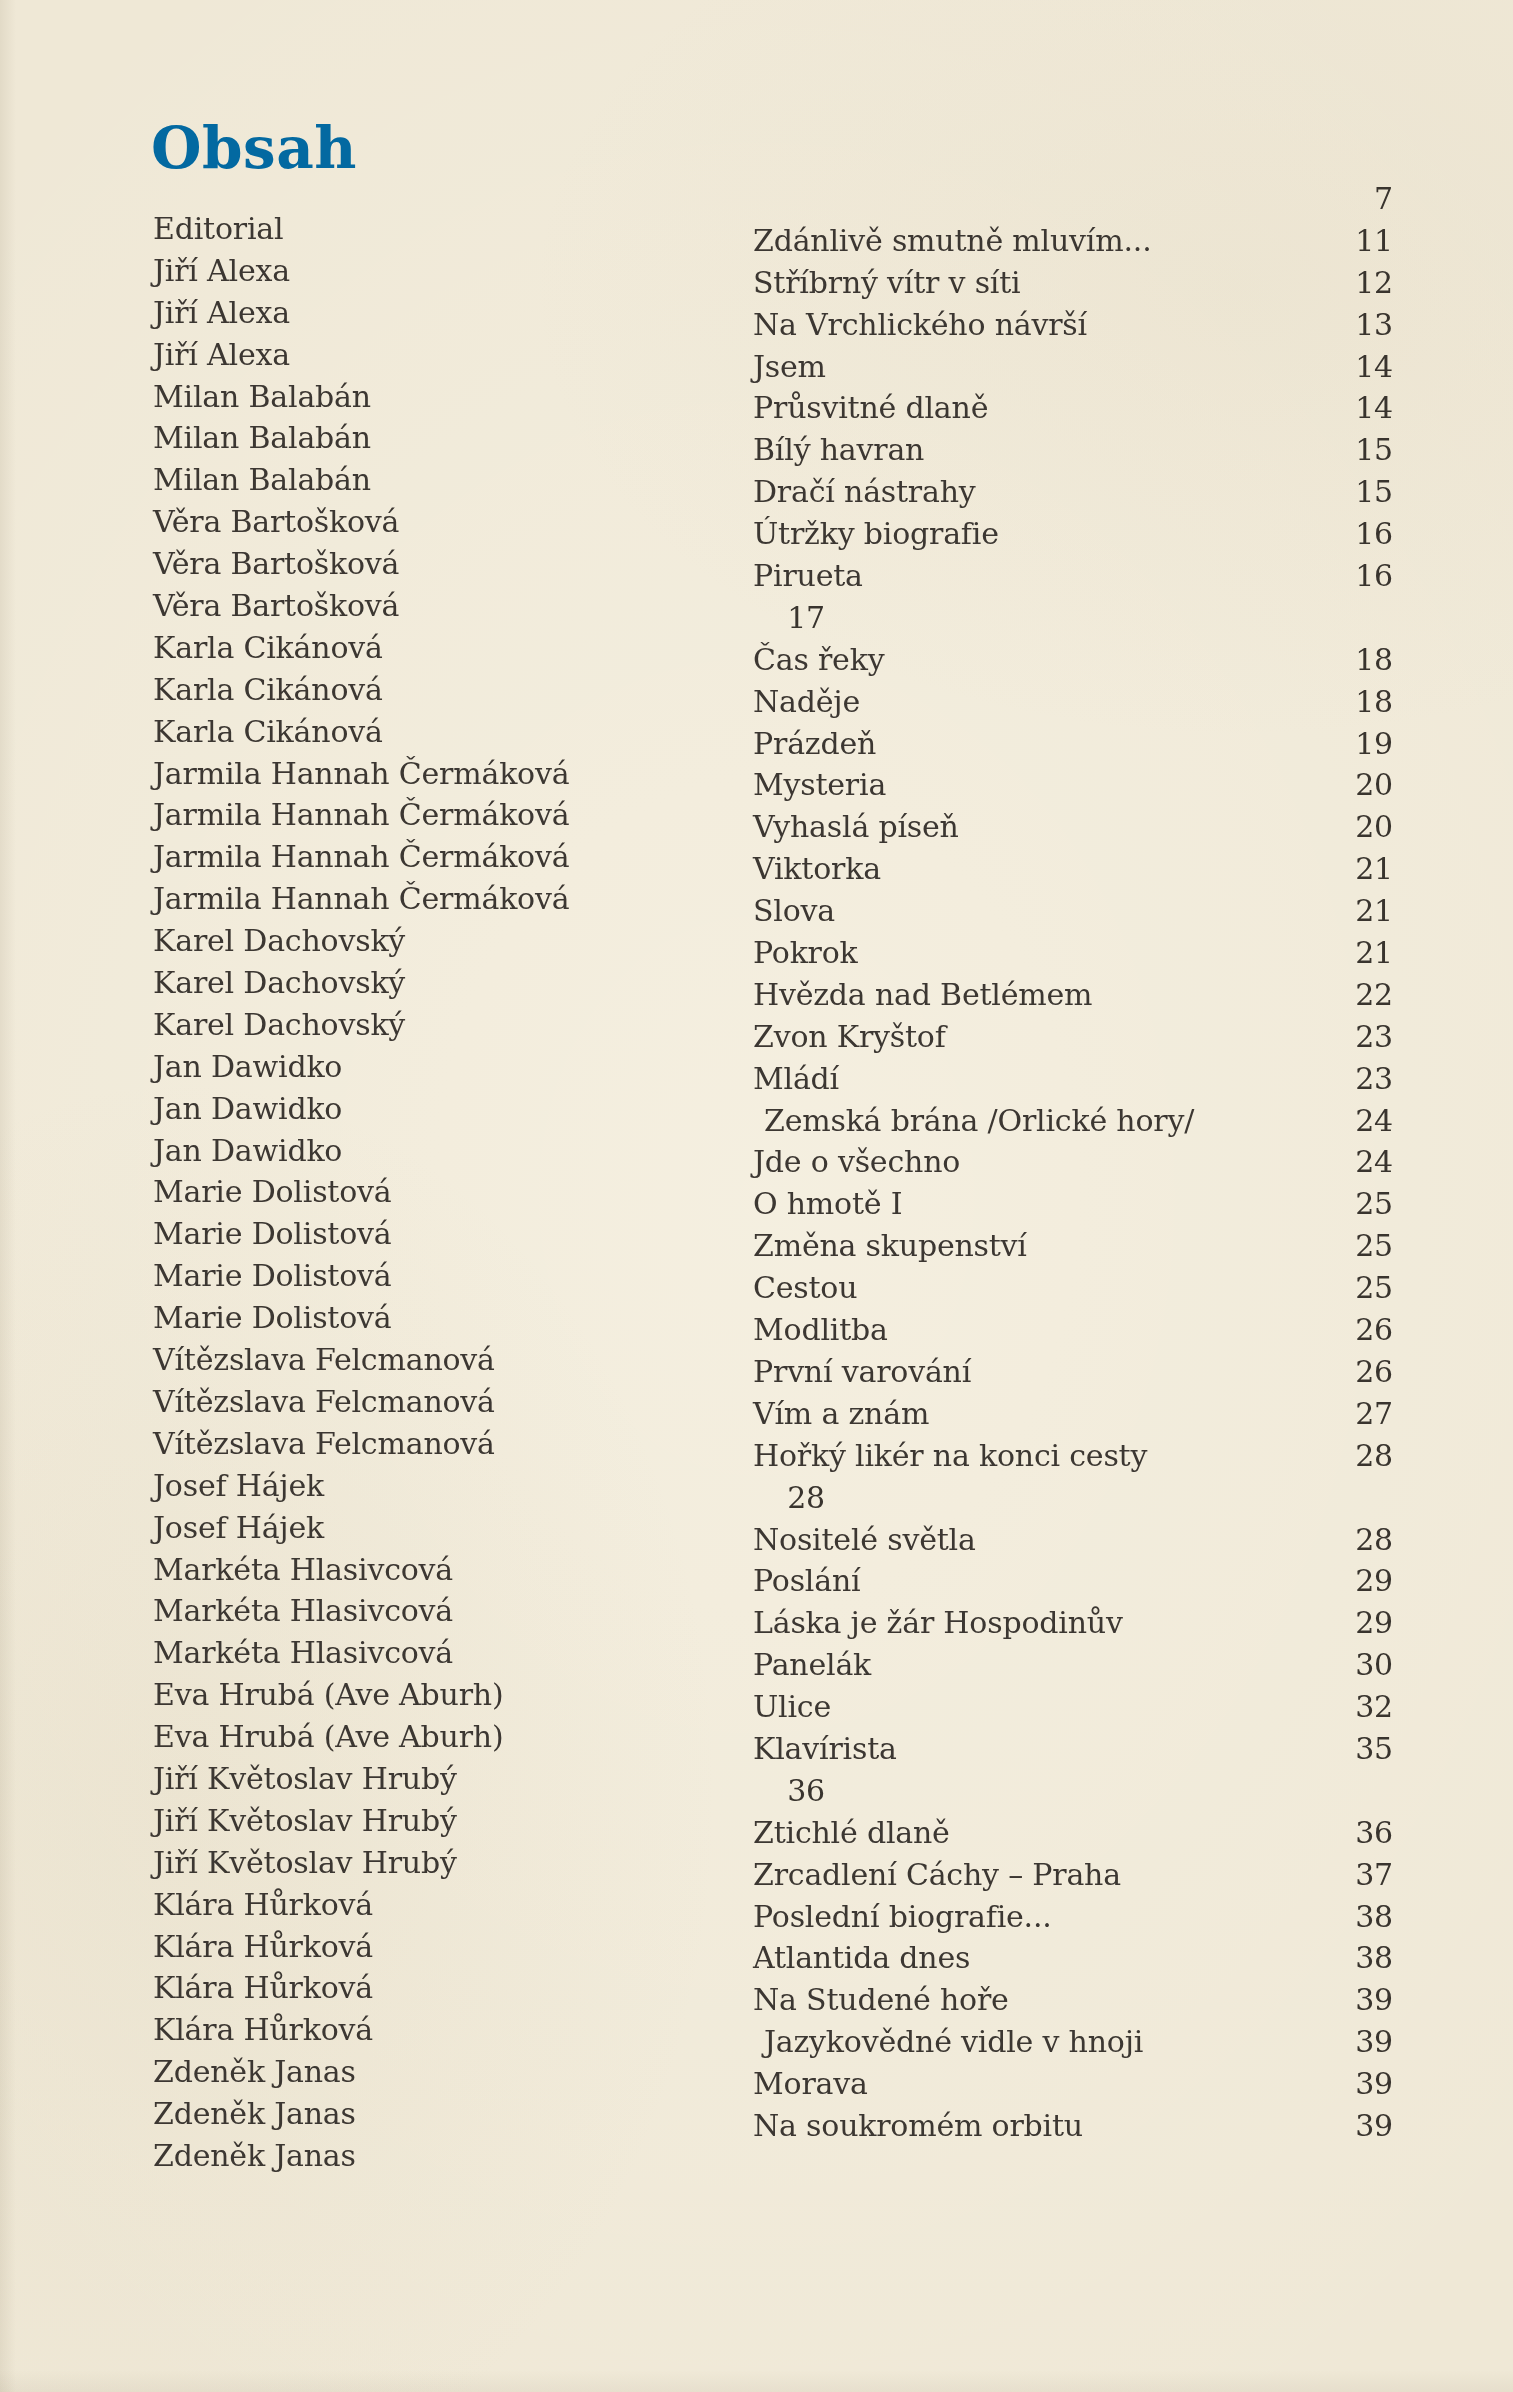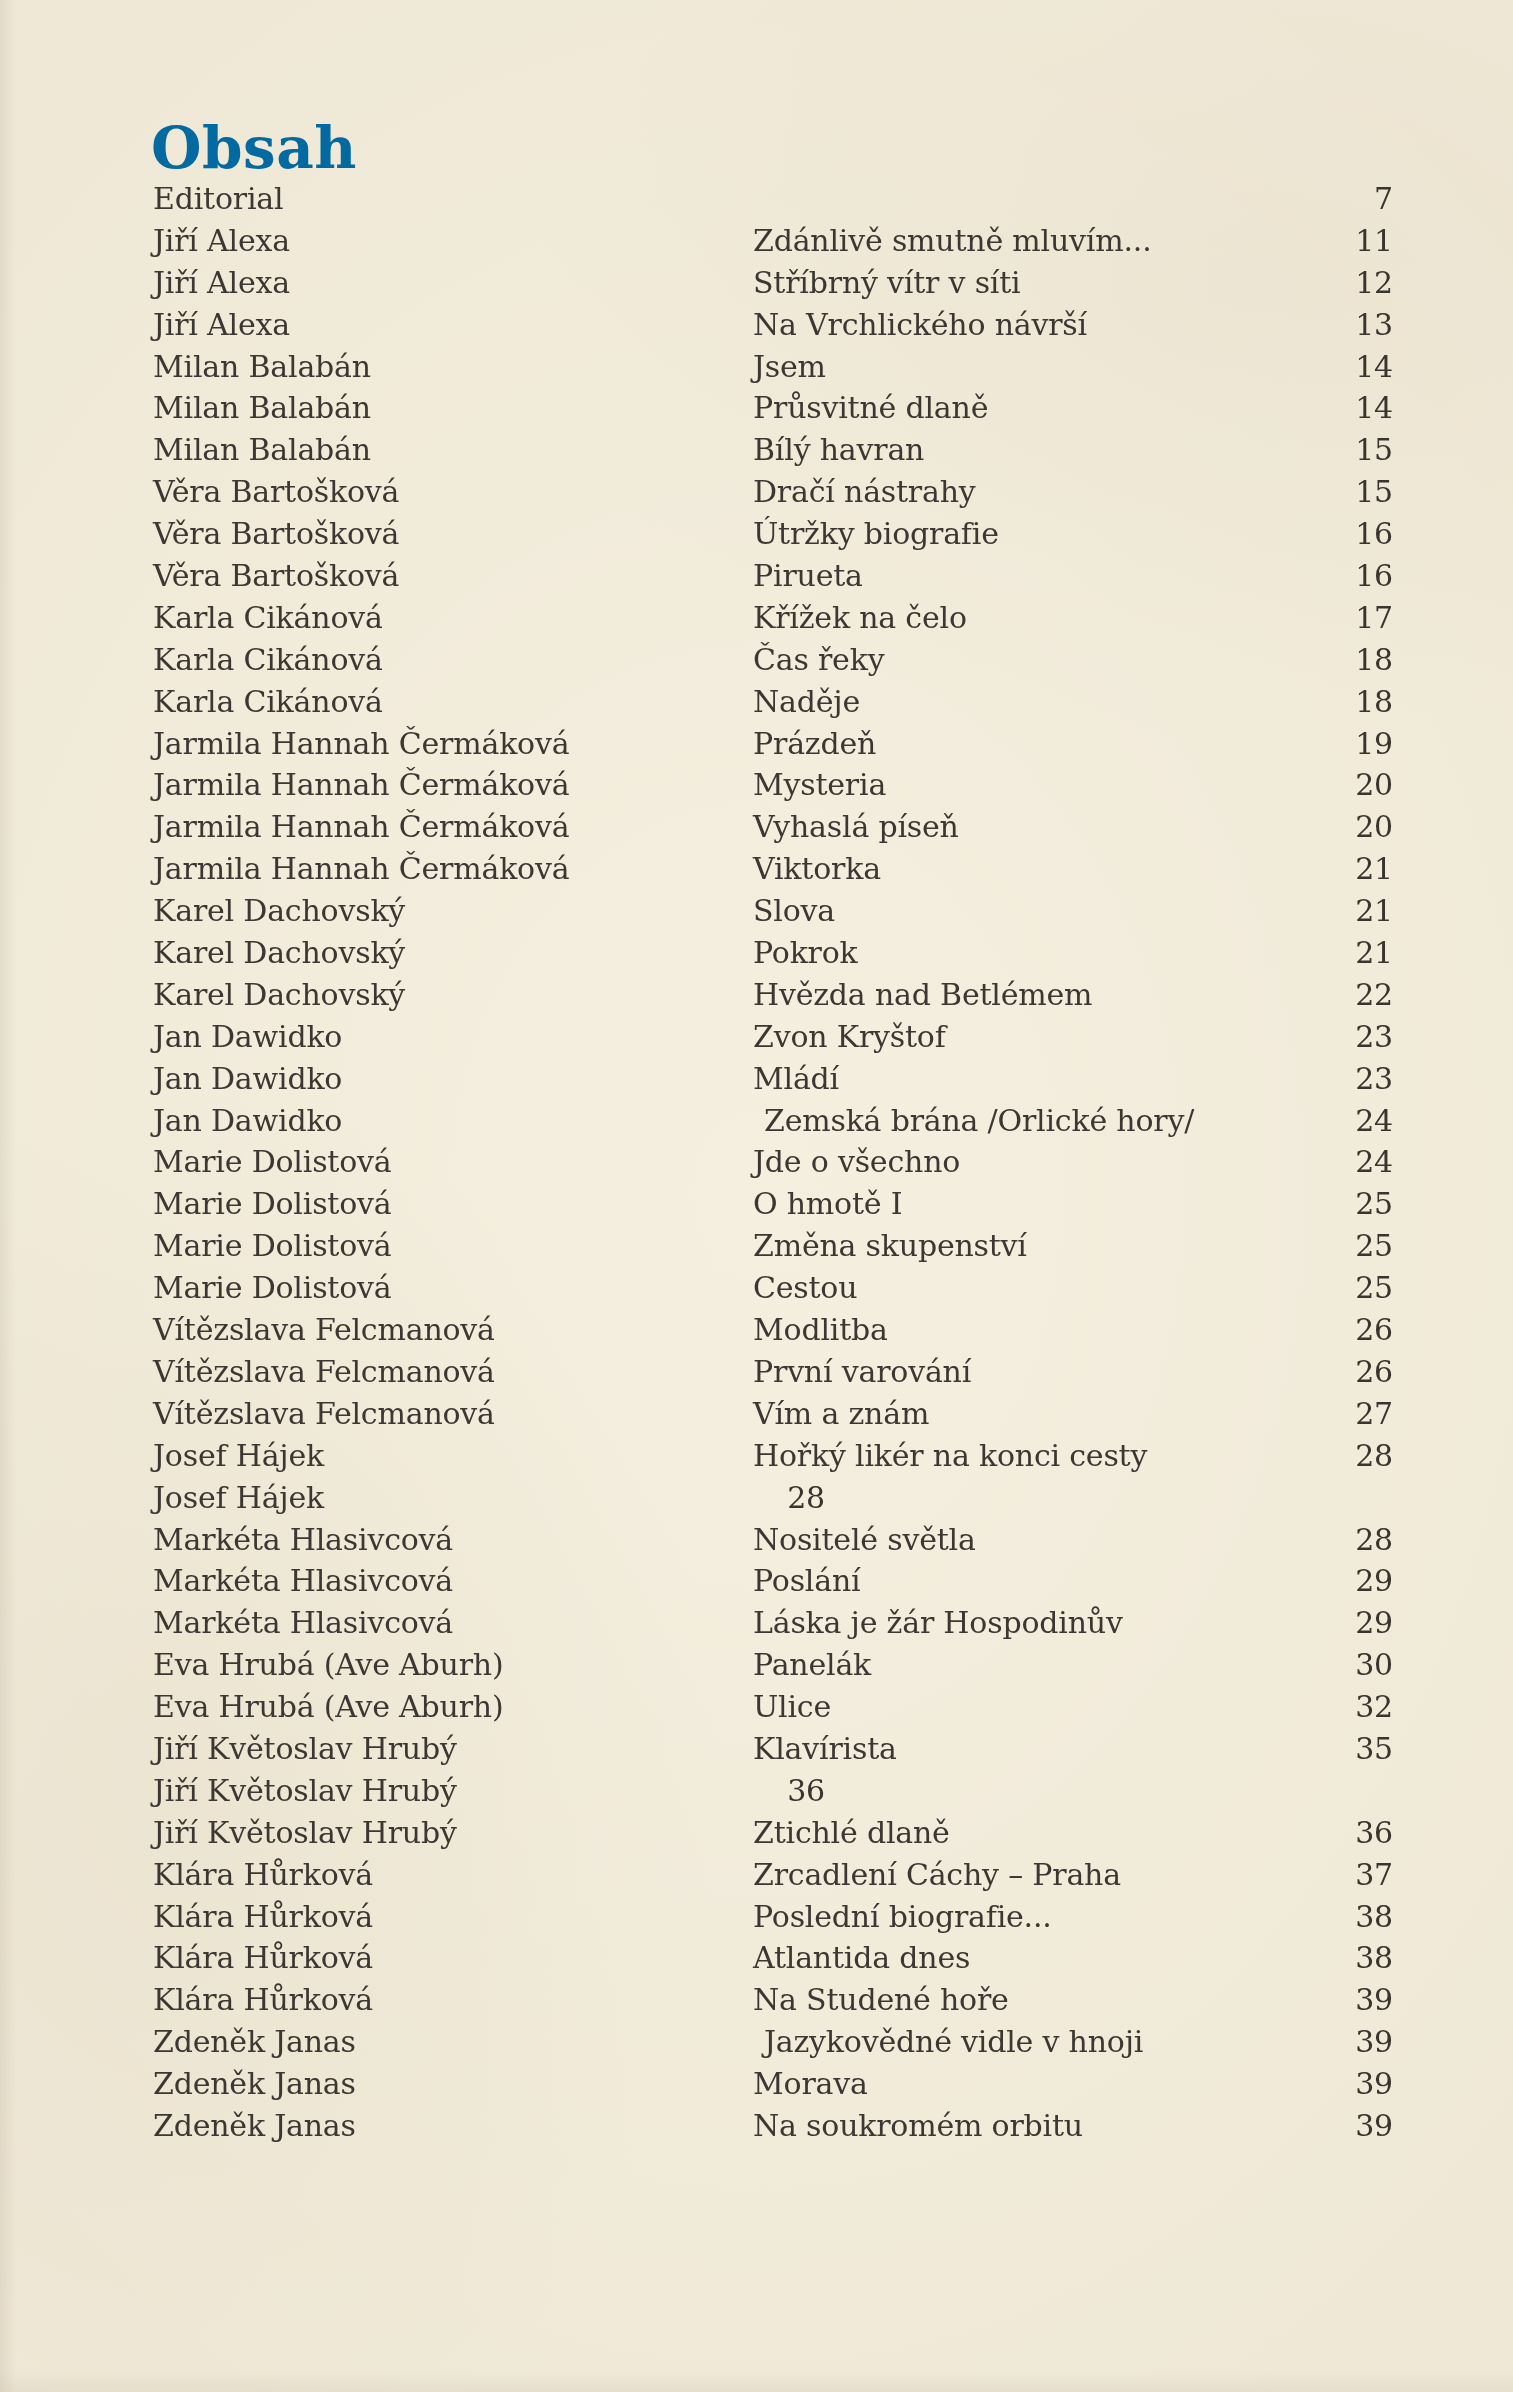--- a/index.html
+++ b/index.html
@@ -43,21 +43,21 @@
     width: 1240px;
   }
   .row {
     display: flex;
     height: 41.9px;
     line-height: 41.9px;
     font-size: 30px;
     letter-spacing: -0.2px;
     white-space: nowrap;
   }
-  .author { width: 600px; flex: 0 0 auto; }
+  .author { width: 600px; flex: 0 0 auto; margin-top: 30px; }
   .title  { flex: 1 1 auto; }
   .title.indent { padding-left: 11px; }
   .page   { width: 72px; flex: 0 0 auto; text-align: right; color: #39342e; }
 </style>
 </head>
 <body>
 
 <div class="edge-shade-left"></div>
 <div class="edge-shade-bottom"></div>
 
@@ -109,21 +109,20 @@
     <span class="title">Útržky biografie</span>
     <span class="page">16</span>
   </div>
     <div class="row">
     <span class="author">Věra Bartošková</span>
     <span class="title">Pirueta</span>
     <span class="page">16</span>
   </div>
     <div class="row">
     <span class="author">Karla Cikánová</span>
-    <span class="title">Křížek na čelo</span>
     <span class="page">17</span>
   </div>
     <div class="row">
     <span class="author">Karla Cikánová</span>
     <span class="title">Čas řeky</span>
     <span class="page">18</span>
   </div>
     <div class="row">
     <span class="author">Karla Cikánová</span>
     <span class="title">Naděje</span>

